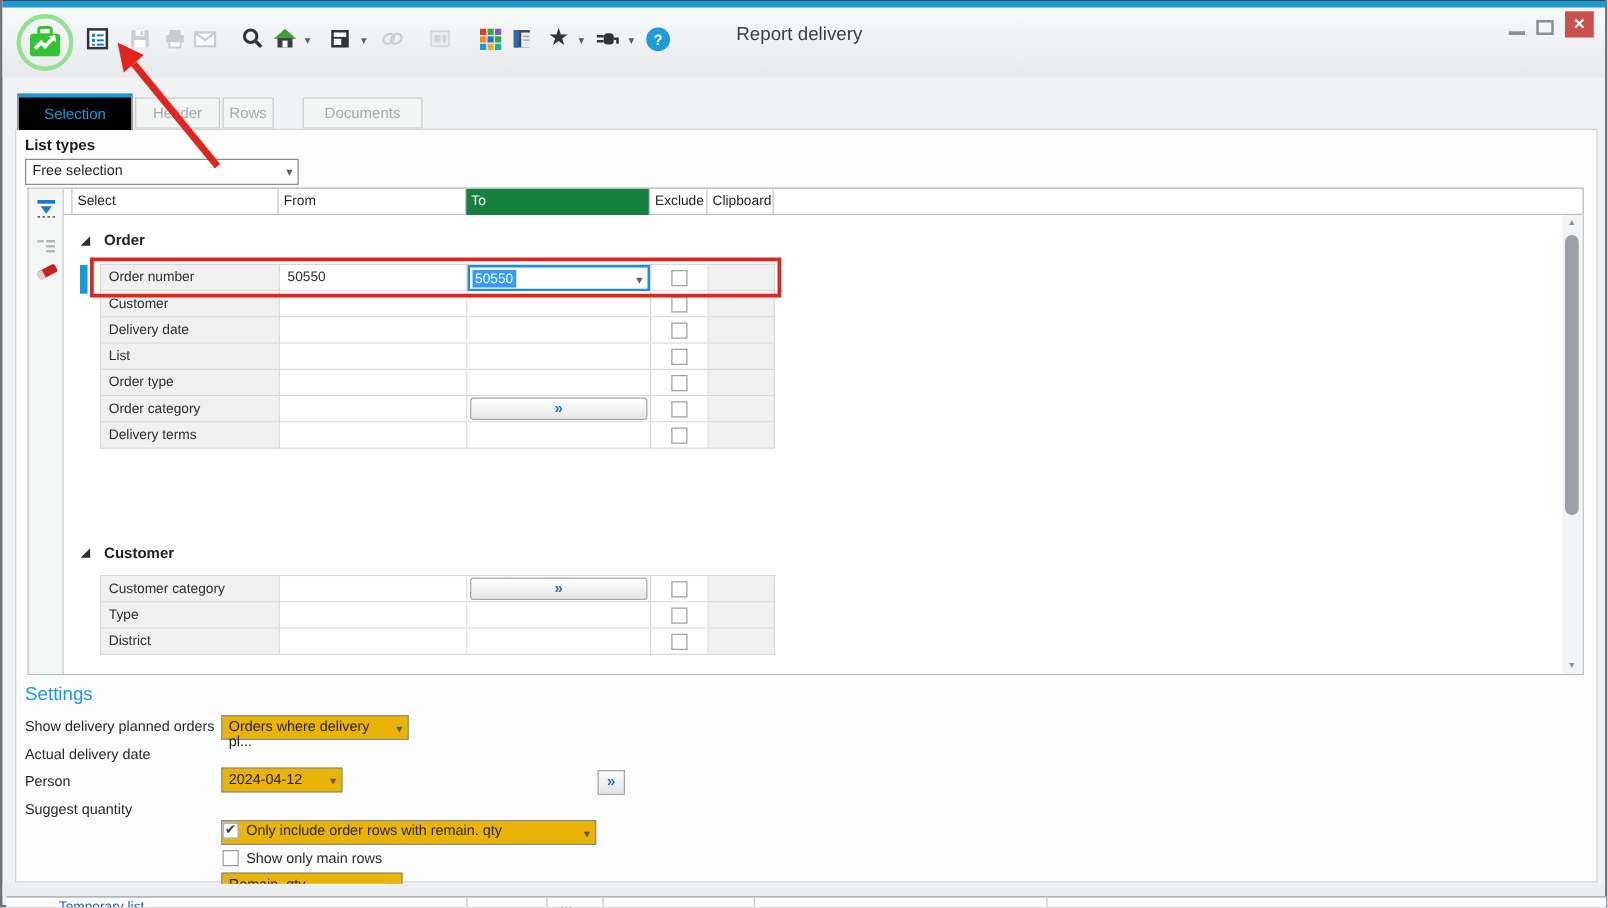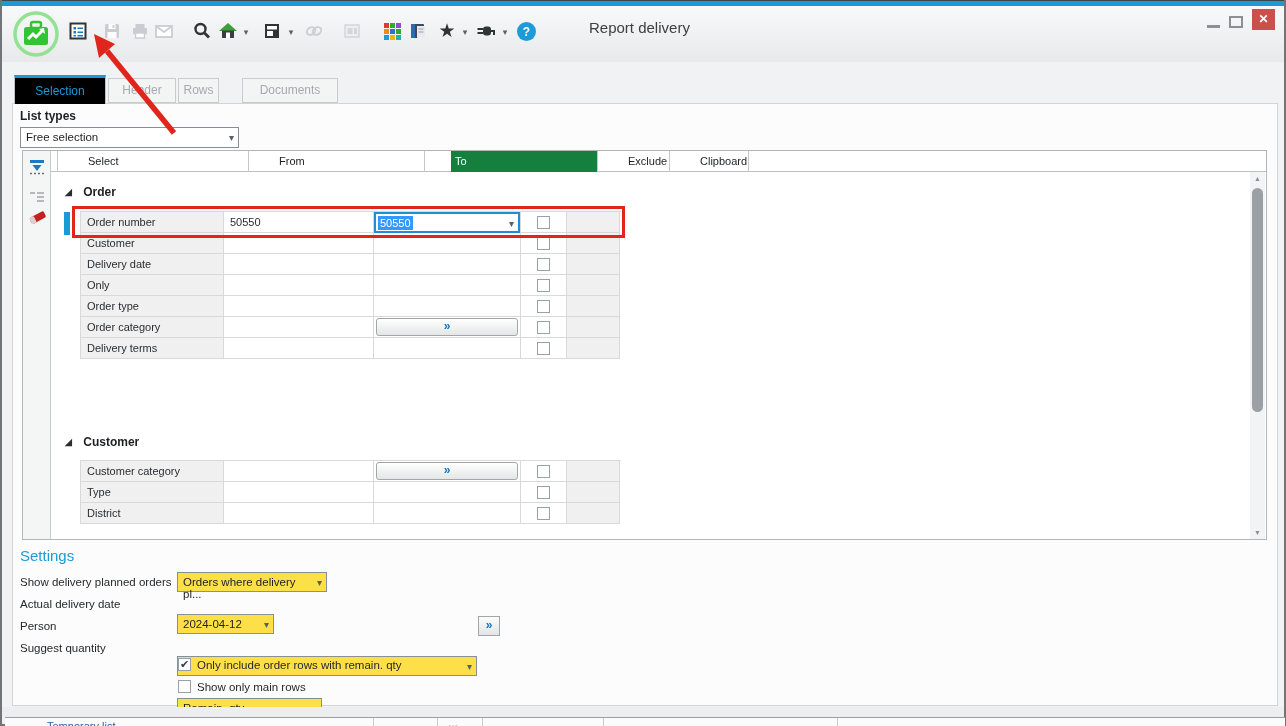--- a/index.html
+++ b/index.html
@@ -37,21 +37,21 @@
   .dropdown { position:relative; background:#fff; border:1px solid #898e92; font-size:11.5px;
               color:#1d1f21; padding:3px 18px 0 5px; height:21px; }
   .dropdown .dd-caret { position:absolute; right:4px; top:4px; font-size:10px; color:#5a5f64; }
   .dd-listtypes { position:absolute; left:18px; top:127px; width:219px; }
   
   .gridbox { position:absolute; left:20px; top:150px; width:1245px; height:390px;
              border:1px solid #b3b6b8; background:#fff; display:flex; }
   .gutter { width:28px; background:#f4f5f5; border-right:1px solid #c9cccd; position:relative; }
   .gut-icon { position:absolute; left:4px; width:20px; height:20px; }
   .gridmain { position:relative; flex:1; overflow:hidden; }
-  .ghead { display:flex; height:21px; border-bottom:1px solid #bfbfbf; font-size:11px; color:#1d1f21;gap:26px; }
+  .ghead { display:flex; height:21px; border-bottom:1px solid #bfbfbf; font-size:11px; color:#1d1f21; }
   .hc { border-right:1px solid #c6c6c6; padding:4px 0 0 4px; height:21px; }
   .h-sp { width:7px; } .h-select { width:165px; } .h-from { width:150px; }
   .h-to { width:147px; background:#15803d; color:#fff; } .h-ex { width:46px; } .h-clip { width:53px; }
   .h-fill { flex:1; border-right:none; }
   .gbody { position:relative; height:368px; background:#fff; }
   .sec-hdr { position:absolute; left:14px; font-size:12px; font-weight:bold; color:#1d1f21; }
   .tri { font-size:9px; color:#2b2e31; margin-right:8px; vertical-align:1px; }
   .rows { position:absolute; left:29px; width:541px; border-top:1px solid #d9d9d9; border-left:1px solid #d9d9d9; }
   .grow { display:flex; height:21px; }
   .c { border-right:1px solid #d9d9d9; border-bottom:1px solid #d9d9d9; height:21px;
@@ -77,21 +77,21 @@
   .vscroll { position:absolute; right:1px; top:0; width:15px; height:368px; background:#f2f3f4; }
   .vs-arrow { position:absolute; left:0; width:15px; height:14px; text-align:center;
               font-size:7px; color:#8a8f94; line-height:14px; }
   .vs-up { top:0; } .vs-down { bottom:0; }
   .vs-thumb { position:absolute; left:2px; top:16px; width:11px; height:224px;
               background:#9aa0a4; border-radius:6px; }
   
   .settings-hdr { position:absolute; left:18px; top:547px; font-size:15px; color:#1b9bd8; }
   .set-label { position:absolute; left:18px; font-size:11.5px; color:#26292c; }
   .set-dd { position:absolute; left:175px; }
-  .sel { position:relative; background:#fde047; border:1px solid #8a8f93; height:20px;
+  .sel { position:relative; background:#eab308; border:1px solid #8a8f93; height:20px;
          font-size:11.5px; color:#1d1f21; padding:3px 16px 0 5px; }
   .sel .dd-caret { position:absolute; right:4px; top:4px; font-size:10px; color:#5a5f64; }
   .mini-picker { position:absolute; width:22px; height:20px; border:1px solid #a2a6a9;
                  background:linear-gradient(#fdfdfd,#e2e4e5); color:#1576c0; font-weight:bold;
                  font-size:12px; text-align:center; line-height:17px; }
   .set-cb-row { position:absolute; left:176px; display:flex; align-items:center; gap:6px;
                 font-size:11.5px; color:#26292c; }
   
   .bottom-gap { position:absolute; left:0; top:707px; width:100%; height:10px; background:#eceeef; }
   .bottom-panel { position:absolute; left:3px; top:717px; width:1280px; height:9px;
@@ -318,21 +318,21 @@
           <div class="grow">
             <div class="c lab">Delivery date</div>
             <div class="c from"></div>
             <div class="c to"></div>
             <div class="c ex">
                 <span class="cb"></span>
               </div>
             <div class="c clip"></div>
           </div>
           <div class="grow">
-            <div class="c lab">Only</div>
+            <div class="c lab">List</div>
             <div class="c from"></div>
             <div class="c to"></div>
             <div class="c ex">
                 <span class="cb"></span>
               </div>
             <div class="c clip"></div>
           </div>
           <div class="grow">
             <div class="c lab">Order type</div>
             <div class="c from"></div>

